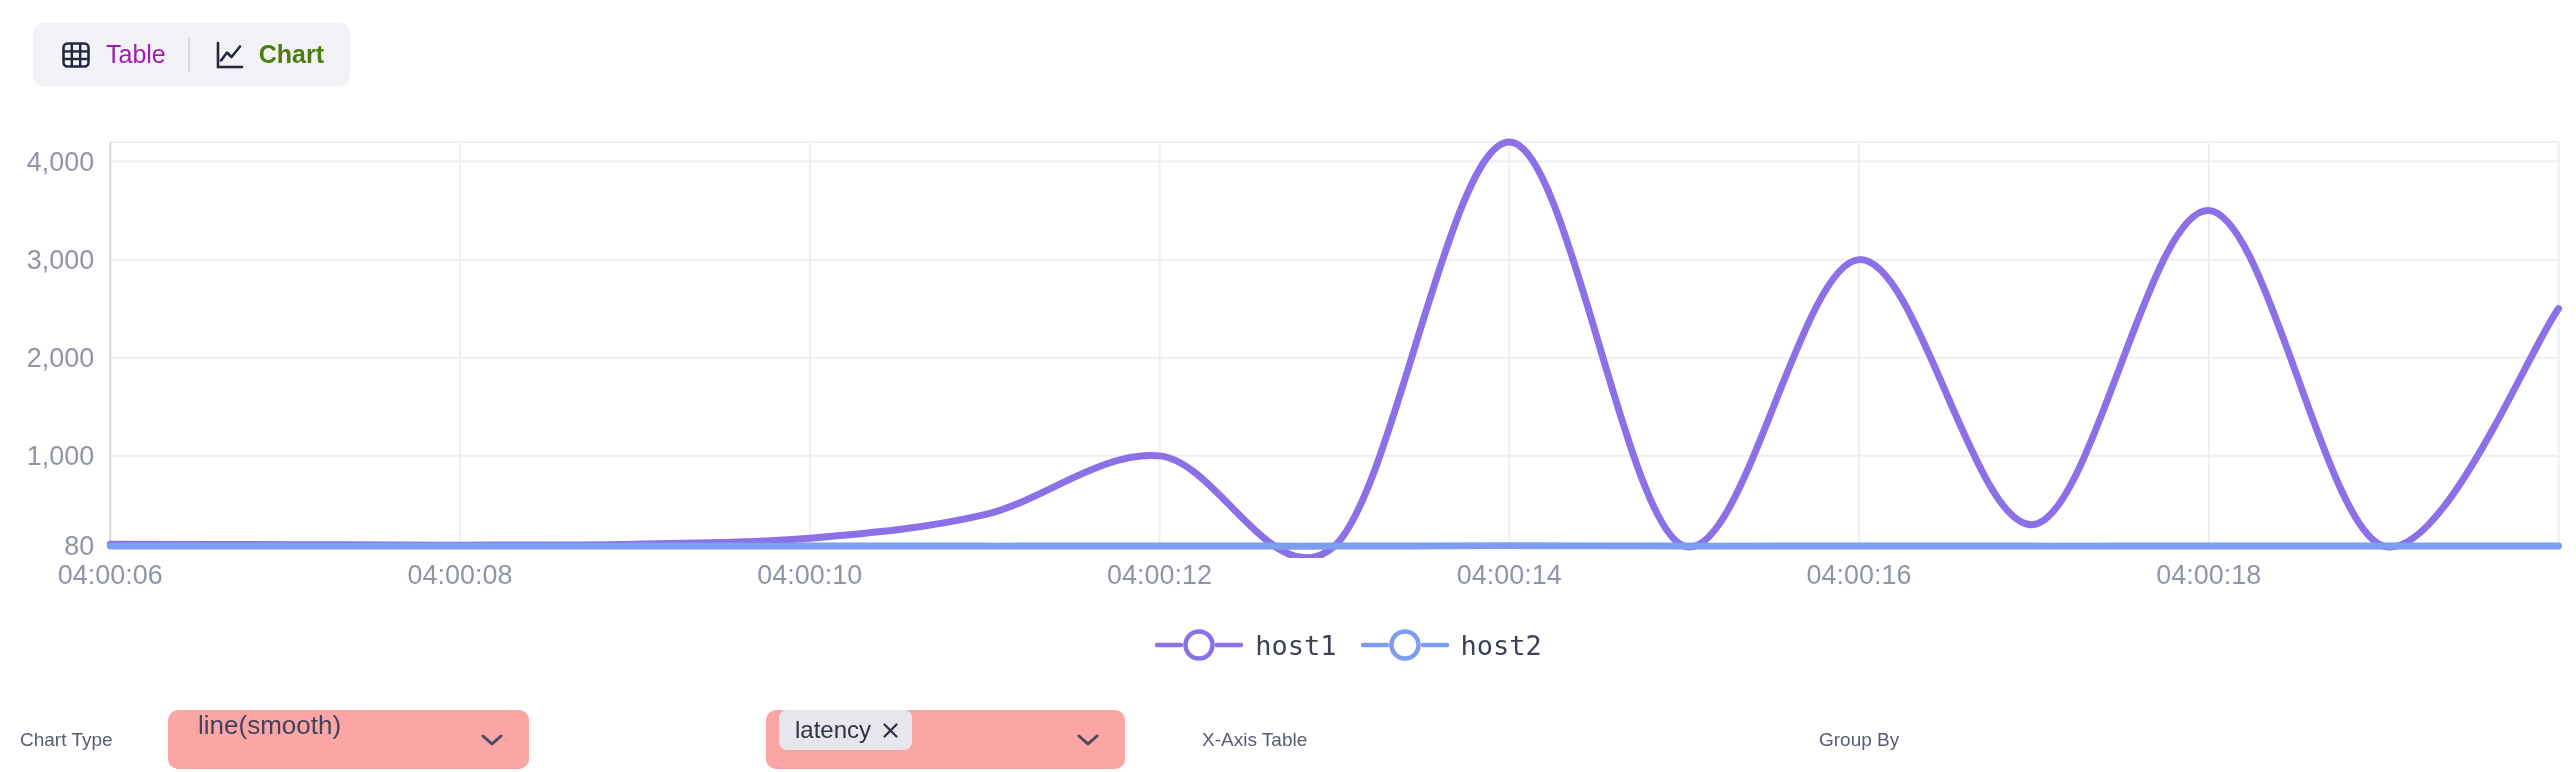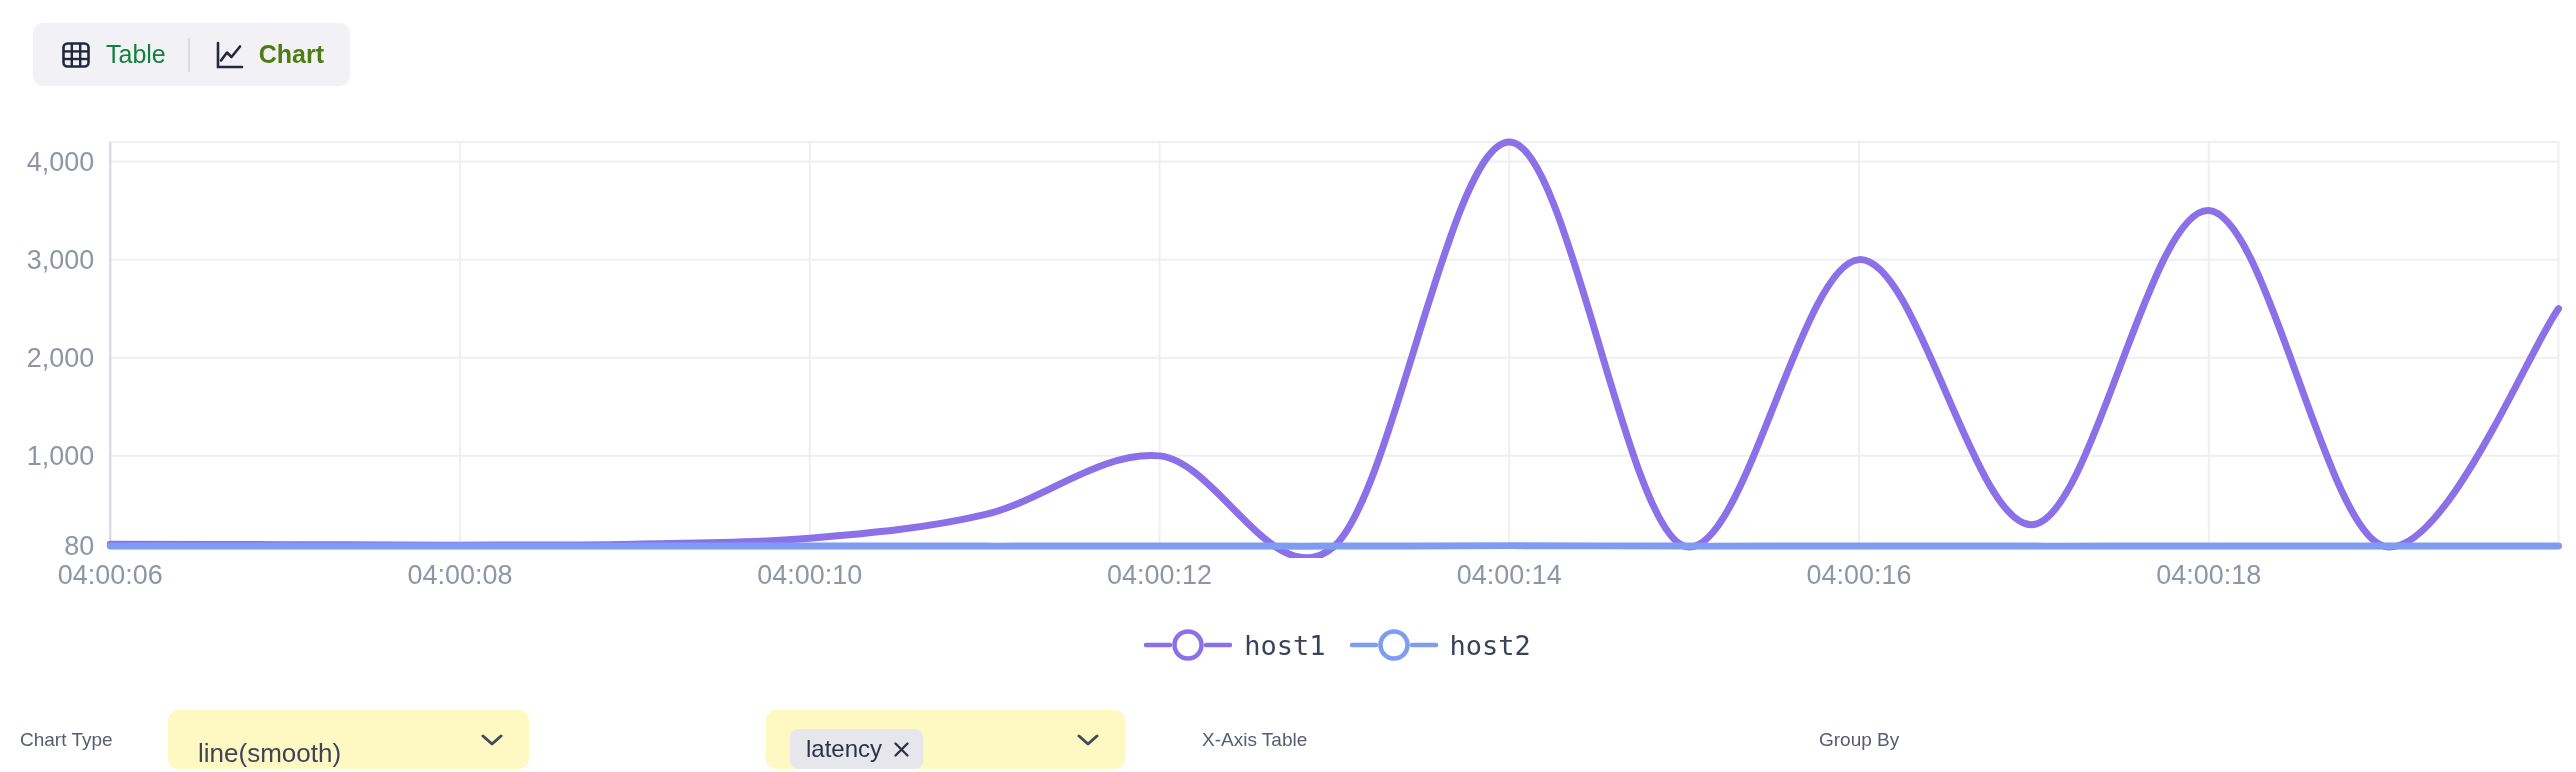--- a/index.html
+++ b/index.html
@@ -4,40 +4,40 @@
 <style>
   html,body{margin:0;padding:0;background:#ffffff;}
   body{font-family:"Liberation Sans",sans-serif;-webkit-font-smoothing:antialiased;}
   .app{position:relative;width:2576px;height:773px;background:#ffffff;overflow:hidden;}
 
   
   .seg{position:absolute;left:33px;top:23px;height:63px;background:#f2f1f5;border-radius:10px;
        display:flex;align-items:center;padding:0 26px;box-sizing:border-box;}
   .seg-btn{display:flex;align-items:center;gap:13px;background:none;border:none;padding:0;cursor:pointer;
            font-family:"Liberation Sans",sans-serif;}
-  .seg-btn .lbl{font-size:25px;color:#15803d;font-weight:500;}
+  .seg-btn .lbl{font-size:25px;color:#a21caf;font-weight:500;}
   .seg-btn.active .lbl{color:#7733e8;font-weight:700;}
   .seg-div{width:2px;height:34px;background:#dbdae1;margin:0 22px;}
 
   
   #chart-svg{position:absolute;left:0;top:88px;}
 
   
-  .legend{position:absolute;left:113px;top:628px;width:2449px;display:flex;justify-content:center;
+  .legend{position:absolute;left:124px;top:628px;width:2449px;display:flex;justify-content:center;
           align-items:center;gap:24px;}
   .legend-item{display:flex;align-items:center;gap:12px;cursor:pointer;}
   .legend-item .lg-text{font-family:"DejaVu Sans Mono",monospace;font-size:27px;color:#3c4157;}
 
   
   .ctrl-label{position:absolute;top:710px;height:59px;line-height:59px;font-size:19px;color:#575c70;}
-  .select{position:absolute;top:710px;height:59px;background:#fef9c3;border-radius:10px;
-          display:flex;align-items:flex-end;box-sizing:border-box;cursor:pointer;}
+  .select{position:absolute;top:710px;height:59px;background:#fca5a5;border-radius:10px;
+          display:flex;align-items:flex-start;box-sizing:border-box;cursor:pointer;}
   .select .value{margin-left:30px;font-size:26px;color:#3f445c;}
   .select .chevron{position:absolute;right:26px;top:50%;transform:translateY(-50%);display:flex;}
-  .tag{display:inline-flex;align-items:center;gap:10px;margin-left:24px;height:40px;
+  .tag{display:inline-flex;align-items:center;gap:10px;margin-left:13px;height:40px;
        padding:0 12px 0 16px;background:#e7e6ed;border-radius:8px;}
   .tag .tag-text{font-size:24px;color:#2e3245;}
   .tag .tag-x{display:flex;cursor:pointer;}
   #sel-chart-type{left:168px;width:361px;}
   #lbl-chart-type{left:20px;}
   #sel-y-axis{left:766px;width:359px;}
   #lbl-y-axis{left:606px;}
   #sel-x-axis{left:1363px;width:357px;}
   #lbl-x-axis{left:1202px;}
   #sel-group-by{left:1957px;width:361px;}

